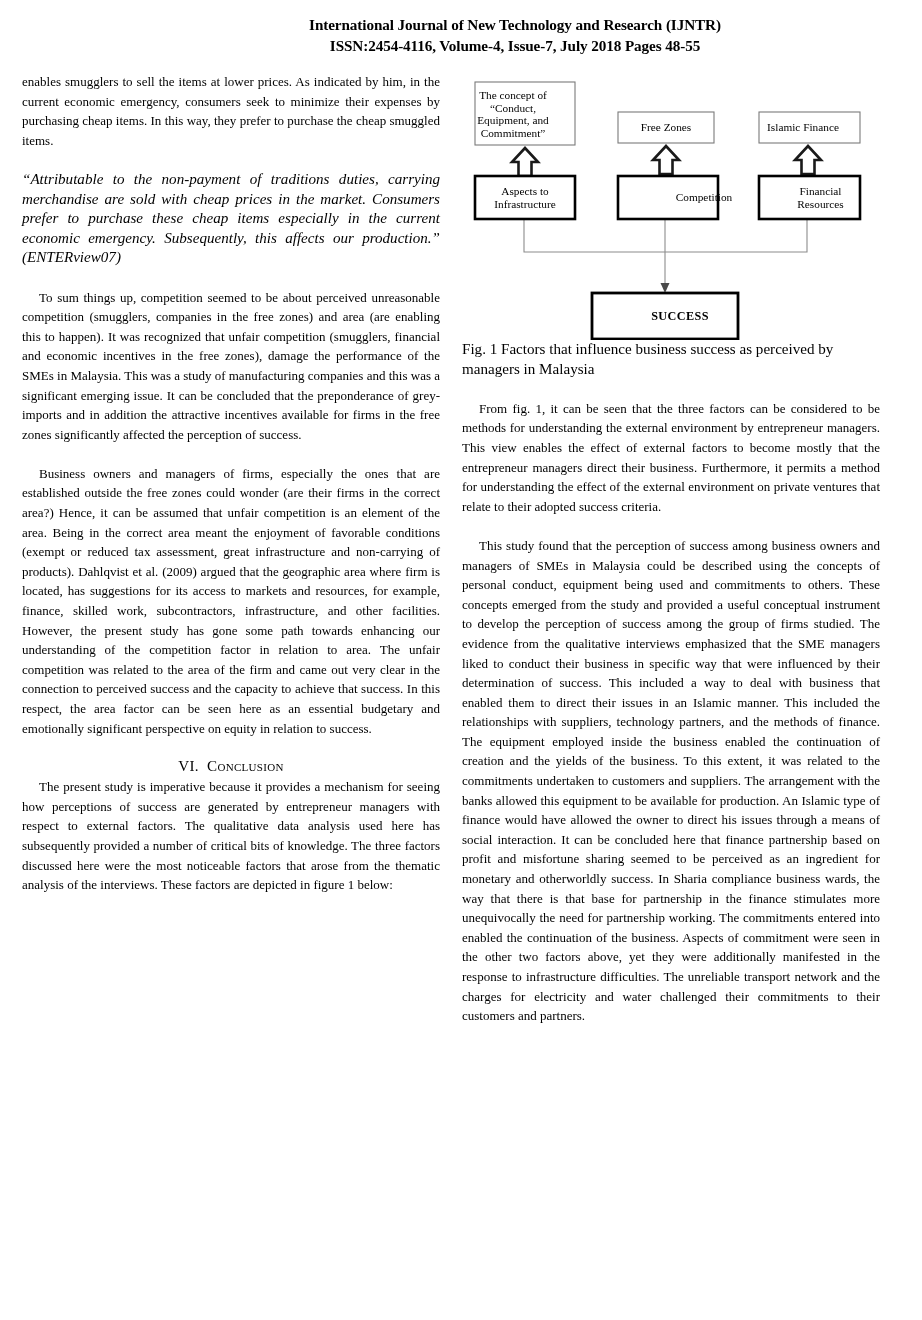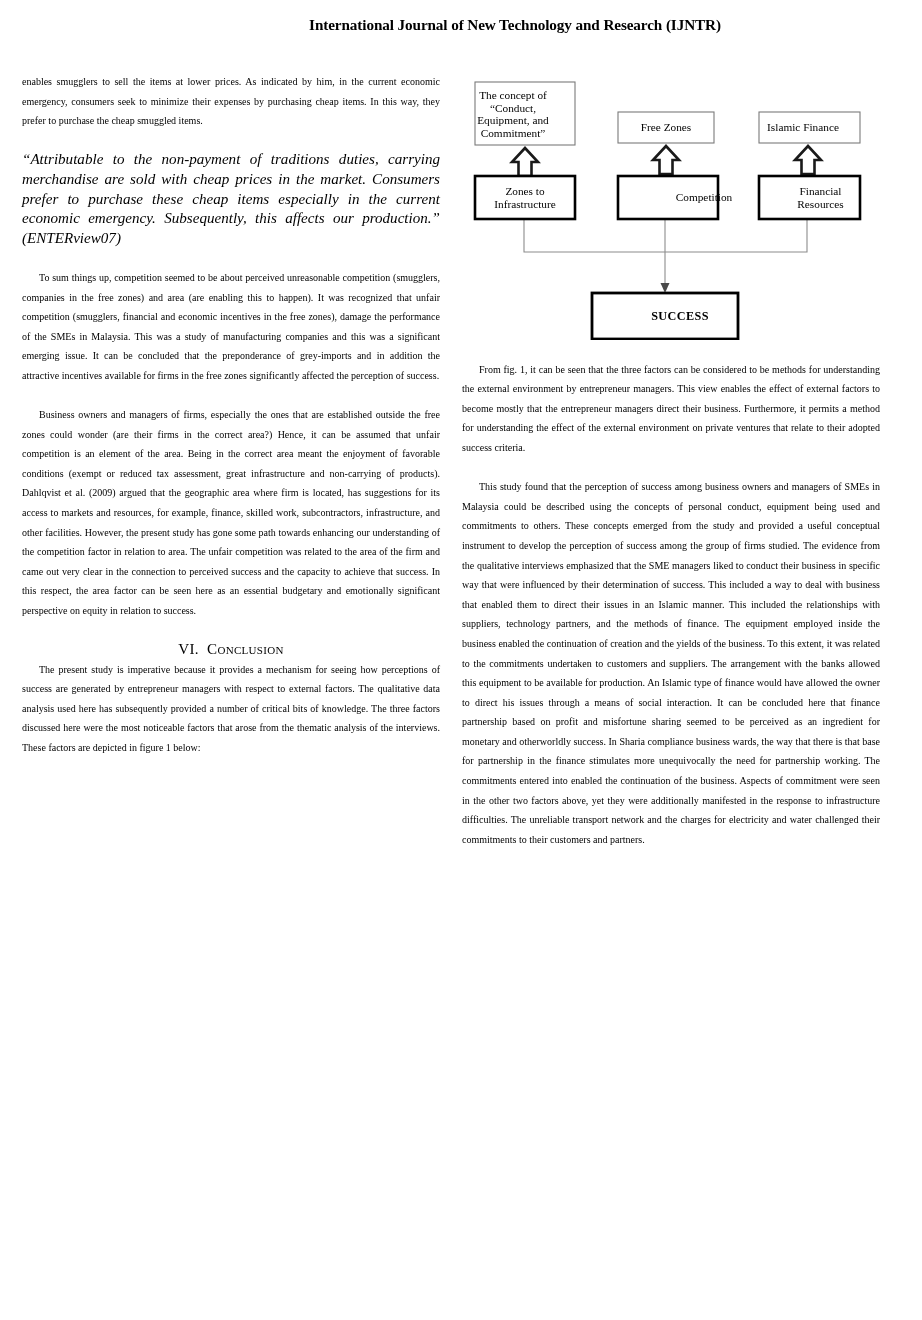--- a/index.html
+++ b/index.html
@@ -44,21 +44,21 @@
   .col {
     position: absolute;
     top: 0;
     width: 418px;
   }
   #col-left  { left: 22px; }
   #col-right { left: 462px; }
 
   p.body {
     margin: 0 0 0 0;
-    font-size: 10px;
+    font-size: 13px;
     line-height: 19.6px;
     text-align: justify;
     text-justify: inter-word;
     hyphens: none;
   }
   p.indent { text-indent: 17px; }
   p.gap-before { margin-top: 19.6px; }
   p.quote {
     font-style: italic;
     font-size: 15.1px;
@@ -105,20 +105,21 @@
     font-weight: bold;
     font-size: 12.2px;
     letter-spacing: 0.4px;
   }
 </style>
 </head>
 <body>
 
 <div id="page-header">
   <div class="hline">International Journal of New Technology and Research (IJNTR)</div>
+  <div class="hline">ISSN:2454-4116,  Volume-4, Issue-7, July  2018  Pages 48-55</div>
 </div>
 
 <div id="columns">
 
   <div class="col" id="col-left">
 
     <p class="body">enables smugglers to sell the items at lower prices. As indicated by him, in the current economic emergency, consumers seek to minimize their expenses by purchasing cheap items. In this way, they prefer to purchase the cheap smuggled items.</p>
 
     <p class="quote">“Attributable to the non-payment of traditions duties, carrying merchandise are sold with cheap prices in the market. Consumers prefer to purchase these cheap items especially in the current economic emergency. Subsequently, this affects our production.” (ENTERview07)</p>
 
@@ -176,38 +177,39 @@
 
       <div class="node-label" style="position:absolute;left:156px;top:49px;width:96px;">
         <div>Free Zones</div>
       </div>
 
       <div class="node-label" style="position:absolute;left:297px;top:49px;width:88px;">
         <div>Islamic Finance</div>
       </div>
 
       <div class="node-label" style="position:absolute;left:13px;top:113px;width:100px;">
-        <div>Zones to</div>
+        <div>Aspects to</div>
         <div>Infrastructure</div>
       </div>
 
       <div class="node-label" style="position:absolute;left:156px;top:119px;width:100px;padding-left:36px;">
         <div>Competition</div>
       </div>
 
       <div class="node-label" style="position:absolute;left:297px;top:113px;width:123px;">
         <div>Financial</div>
         <div>Resources</div>
       </div>
 
       <div class="node-label success" style="position:absolute;left:130px;top:238px;width:176px;">
         <div>SUCCESS</div>
       </div>
     </div>
 
+    <p class="fig-caption">Fig. 1 Factors that influence business success as perceived by managers in Malaysia</p>
 
     <p class="body indent gap-before">From fig. 1, it can be seen that the three factors can be considered to be methods for understanding the external environment by entrepreneur managers. This view enables the effect of external factors to become mostly that the entrepreneur managers direct their business. Furthermore, it permits a method for understanding the effect of the external environment on private ventures that relate to their adopted success criteria.</p>
 
     <p class="body indent gap-before">This study found that the perception of success among business owners and managers of SMEs in Malaysia could be described using the concepts of personal conduct, equipment being used and commitments to others. These concepts emerged from the study and provided a useful conceptual instrument to develop the perception of success among the group of firms studied. The evidence from the qualitative interviews emphasized that the SME managers liked to conduct their business in specific way that were influenced by their determination of success. This included a way to deal with business that enabled them to direct their issues in an Islamic manner. This included the relationships with suppliers, technology partners, and the methods of finance. The equipment employed inside the business enabled the continuation of creation and the yields of the business. To this extent, it was related to the commitments undertaken to customers and suppliers. The arrangement with the banks allowed this equipment to be available for production. An Islamic type of finance would have allowed the owner to direct his issues through a means of social interaction. It can be concluded here that finance partnership based on profit and misfortune sharing seemed to be perceived as an ingredient for monetary and otherworldly success. In Sharia compliance business wards, the way that there is that base for partnership in the finance stimulates more unequivocally the need for partnership working. The commitments entered into enabled the continuation of the business. Aspects of commitment were seen in the other two factors above, yet they were additionally manifested in the response to infrastructure difficulties. The unreliable transport network and the charges for electricity and water challenged their commitments to their customers and partners.</p>
 
   </div>
 
 </div>
 
 </body></html>

